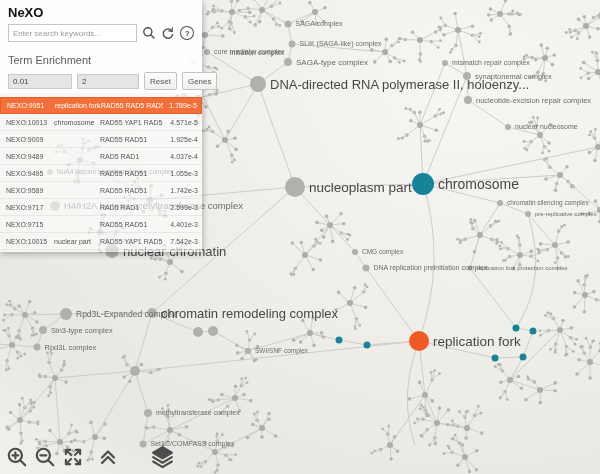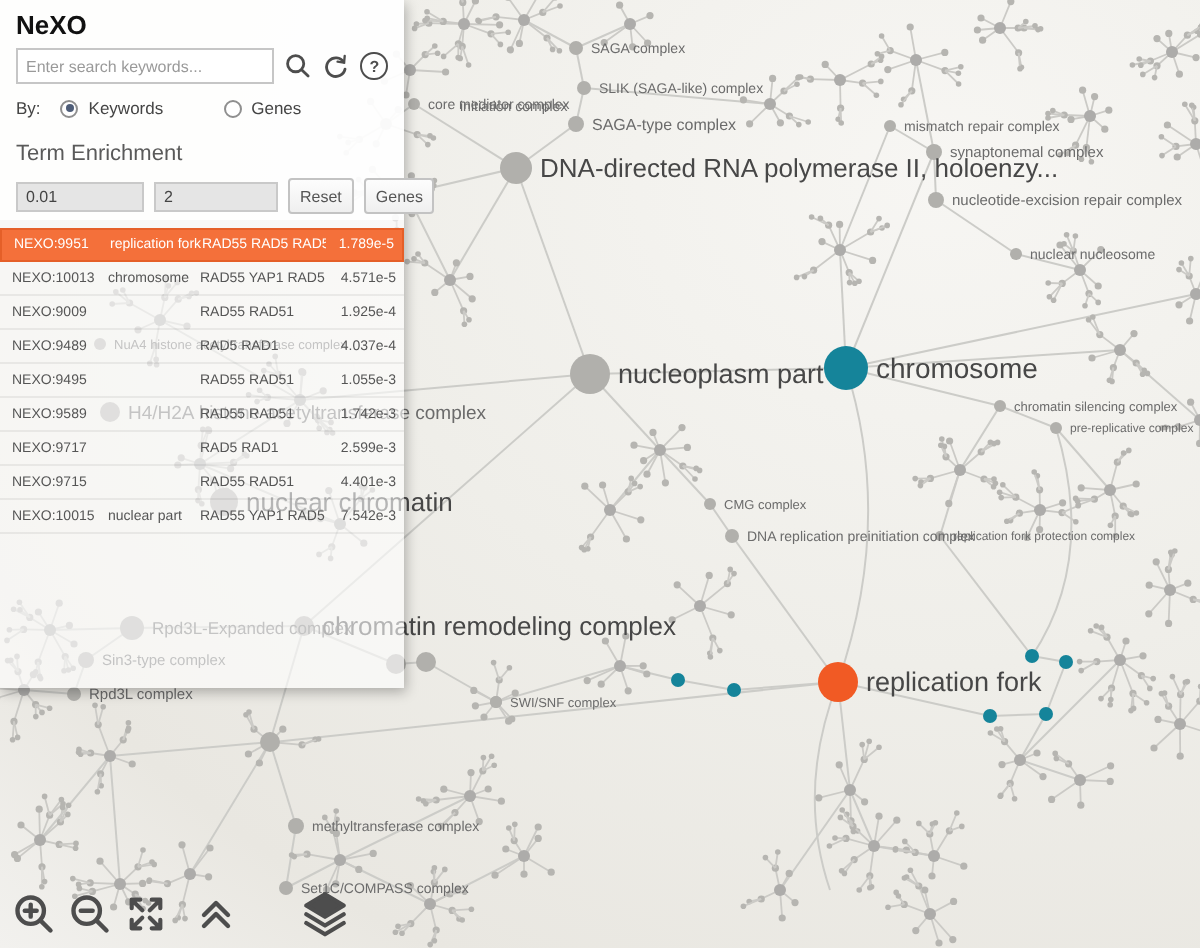--- a/index.html
+++ b/index.html
@@ -9,21 +9,21 @@
     background:radial-gradient(ellipse at 78% 18%, #f7f6f3 0%, #efeee9 45%, #e9e7e1 80%, #f2f1ee 100%);
   }
   #net{position:absolute;left:0;top:0;z-index:1;}
   #net .cl line{stroke:#cbcac6;stroke-width:0.9;}
   #net .cl circle{fill:#b6b5b1;}
   #net .edges path, #net .edges line{stroke:#ccccc8;stroke-width:1;fill:none;}
   #net text{font-family:"Liberation Sans",sans-serif;fill:#6b6b6b;}
   #net text.big{fill:#474747;}
   
   .panel{
-    position:absolute;left:0;top:0;width:202px;height:344px;z-index:3;
+    position:absolute;left:0;top:0;width:202px;height:252px;z-index:3;
     background:rgba(255,255,255,0.60);
     box-shadow:1px 2px 6px rgba(0,0,0,0.28);
   }
   .panel-top{background:rgba(255,255,255,0.82);padding:5px 8px 3px 8px;}
   .title{font-size:13px;font-weight:bold;color:#111;margin:0 0 4px 0;}
   .search-row{display:flex;align-items:center;gap:5px;}
   .search-input{
     width:134px;height:18px;border:1px solid #c6c6c6;background:#fff;
     font-size:8px;color:#333;padding:0 4px;outline:none;box-sizing:border-box;
   }
@@ -1706,31 +1706,20 @@
       </span>
       <span class="ico">
         <svg width="14" height="14" viewBox="0 0 18 18" style="stroke:#4d4d4d;fill:none;stroke-width:1.8;stroke-linecap:round">
           <path d="M14 6.5 A6 6 0 1 0 14.8 11"></path>
             <path d="M14.6 2.5 L14.2 6.8 L10 6.2" stroke-width="1.5"></path>
         </svg>
       </span>
       <span class="ico help-circ">?</span>
     </div>
 
-    <div class="by-row">
-      <span class="by-label">By:</span>
-      <span class="radio-opt">
-        <span class="radio sel"></span>
-        <span>Keywords</span>
-      </span>
-      <span class="radio-opt">
-        <span class="radio"></span>
-        <span>Genes</span>
-      </span>
-    </div>
 
     <div class="section-head">Term Enrichment</div>
 
 
     <div class="param-row">
       <input class="param-input p1" value="0.01" style="">
       <input class="param-input p2" value="2" style="">
       <span class="btn">Reset</span>
       <span class="btn">Genes</span>
     </div>

